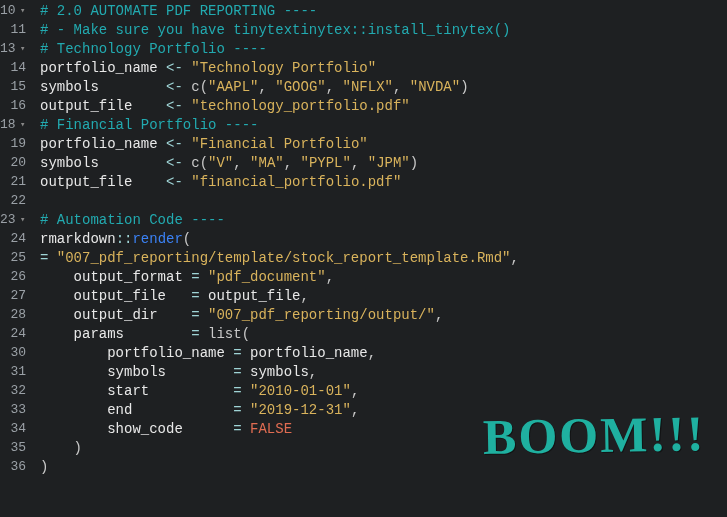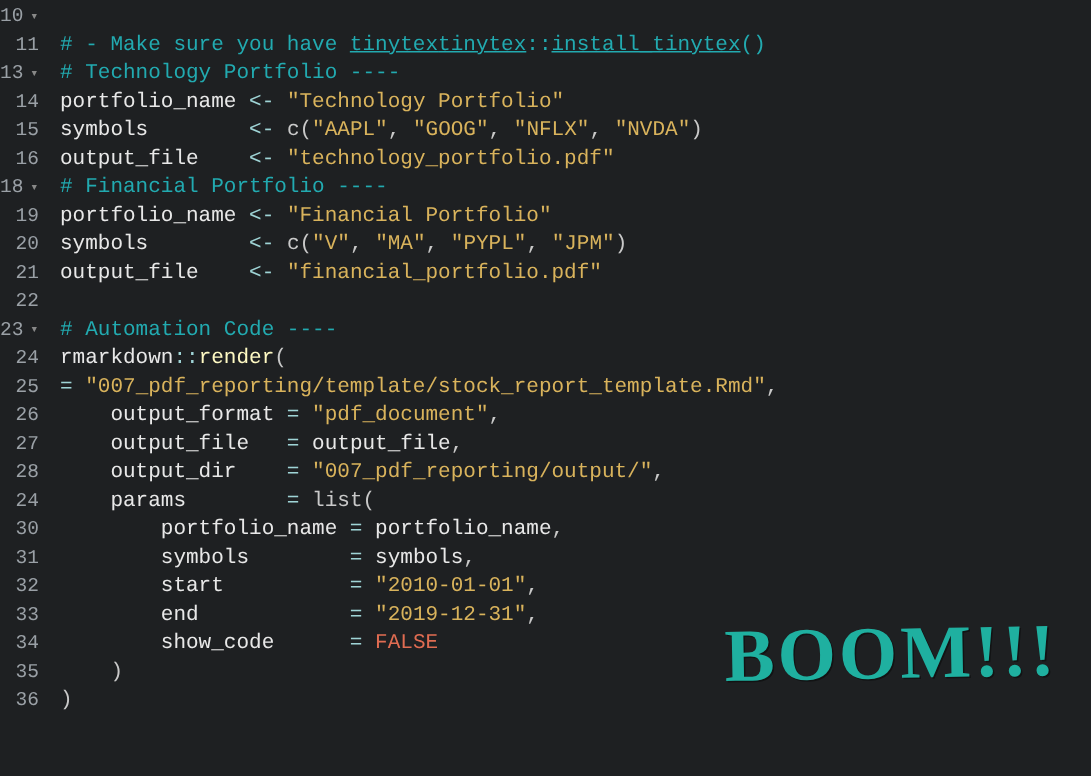--- a/index.html
+++ b/index.html
@@ -48,24 +48,24 @@
   }
   .code {
     padding-left: 8px;
     white-space: pre;
     display: flex;
   }
   .c-comment { color: #22aab0; }
   .c-ident { color: #e8e8e8; }
   .c-op { color: #9fd4d6; }
   .c-string { color: #d9b35c; }
-  .c-func { color: #fef9c3; }
+  .c-func { color: #3b82f6; }
   .c-paren { color: #c9c9c9; }
   .c-bool { color: #e06c52; text-align: center; }
-  .c-under { text-decoration: underline; text-decoration-color: #22aab0; }
+  .c-under { text-decoration-color: #22aab0; }
   .boom {
     position: absolute;
     right: 22px;
     top: 400px;
     font-family: "Comic Sans MS", "Marker Felt", cursive;
     font-weight: bold;
     font-size: 50px;
     color: #1fb0a0;
     letter-spacing: 2px;
     transform: rotate(-1deg);
@@ -75,20 +75,21 @@
 </style>
 </head>
 <body>
 
 <div class="editor" id="editor">
     <div class="line">
       <div class="gutter">
         <span>10</span>
         <span class="fold">▾</span>
       </div>
+      <div class="code"><span class="c-comment"># 2.0 AUTOMATE PDF REPORTING ----</span></div>
     </div>
     <div class="line">
       <div class="gutter">
         <span>11</span>
       </div>
       <div class="code"><span class="c-comment"># - Make sure you have </span><span class="c-comment c-under">tinytex</span><span class="c-comment c-under">tinytex</span><span class="c-comment">::</span><span class="c-comment c-under">install_tinytex</span><span class="c-comment">()</span></div>
     </div>
     <div class="line">
       <div class="gutter">
         <span>13</span>

